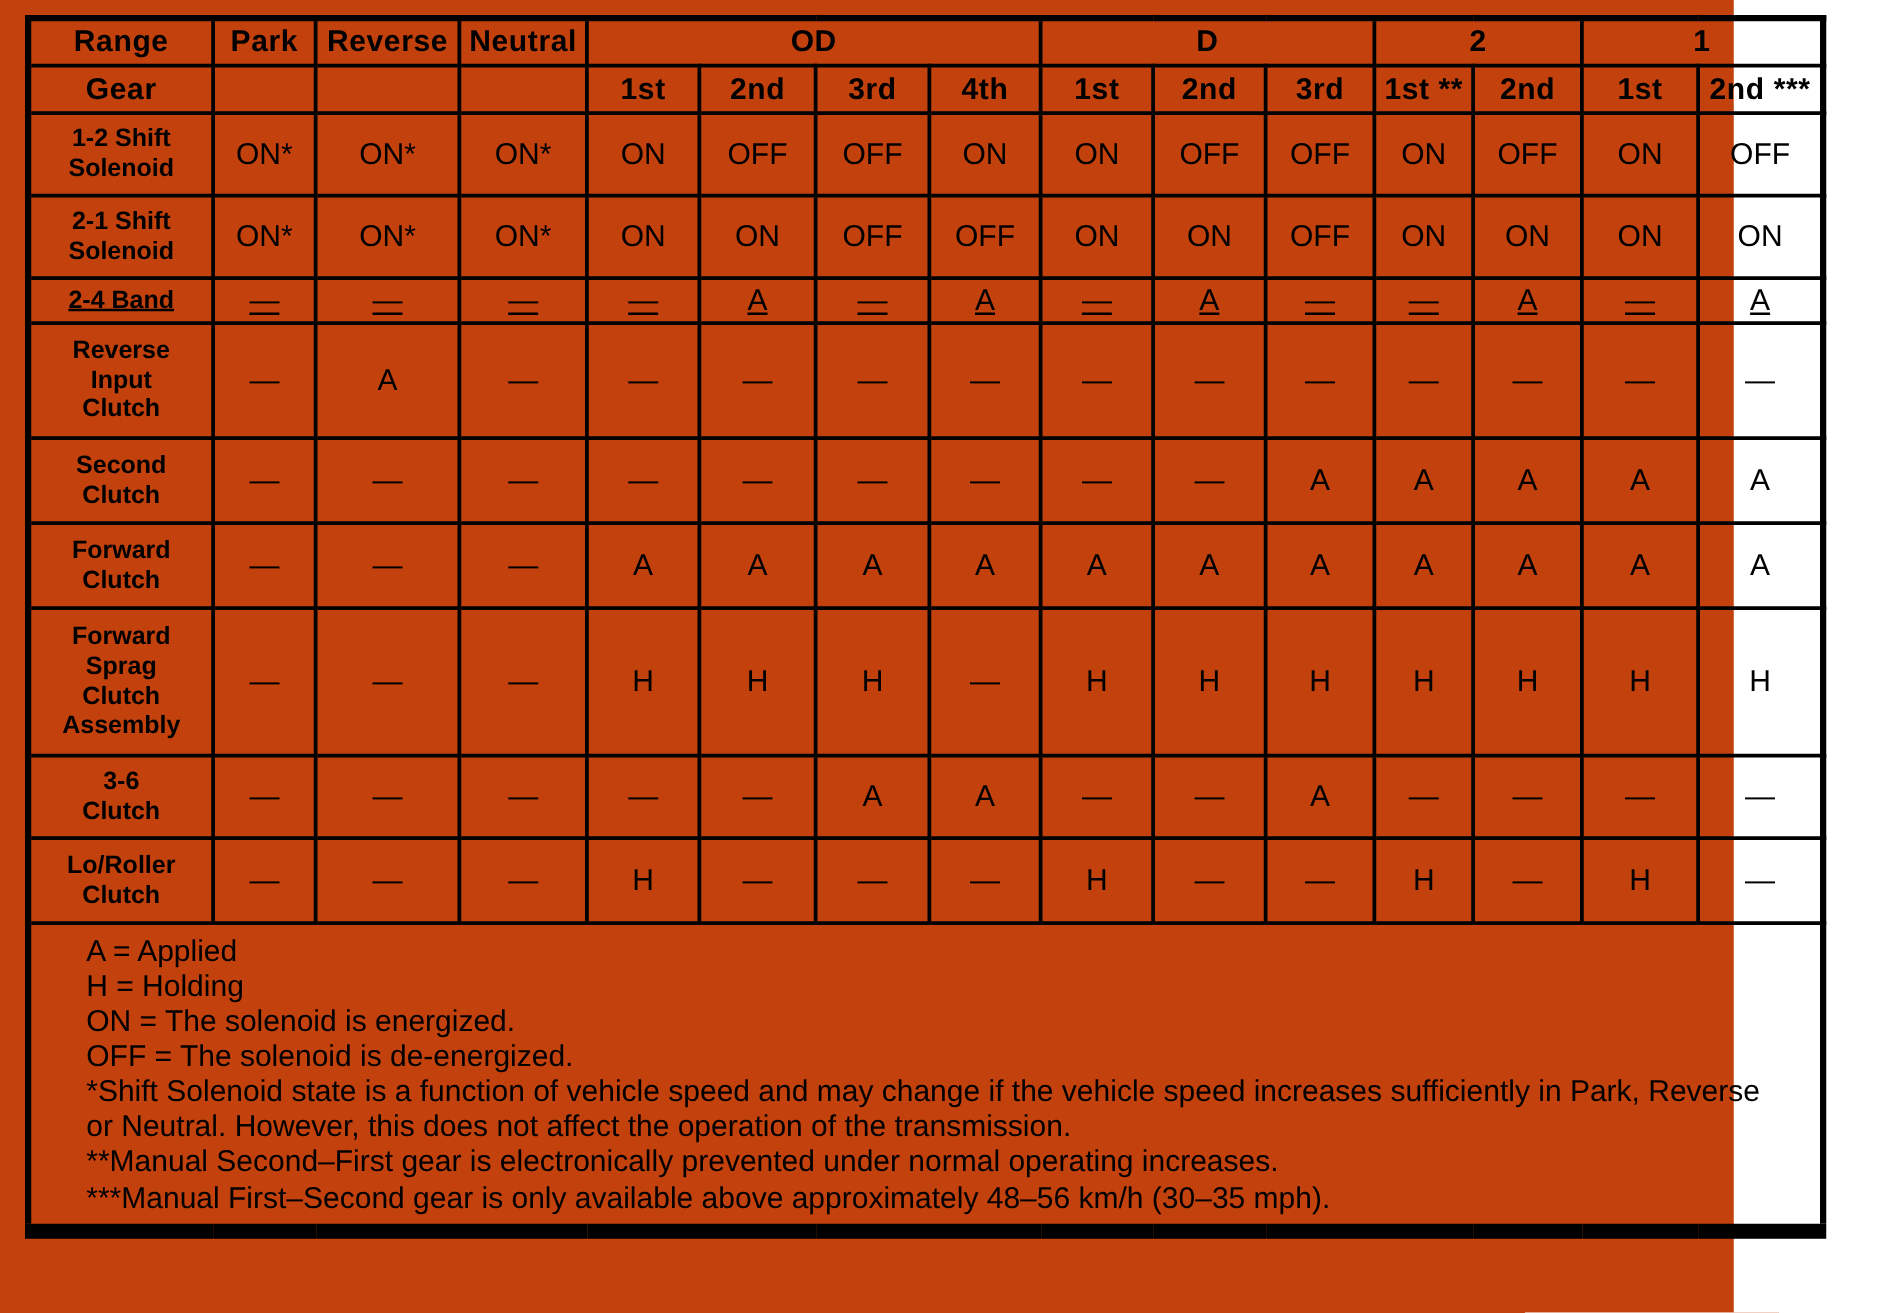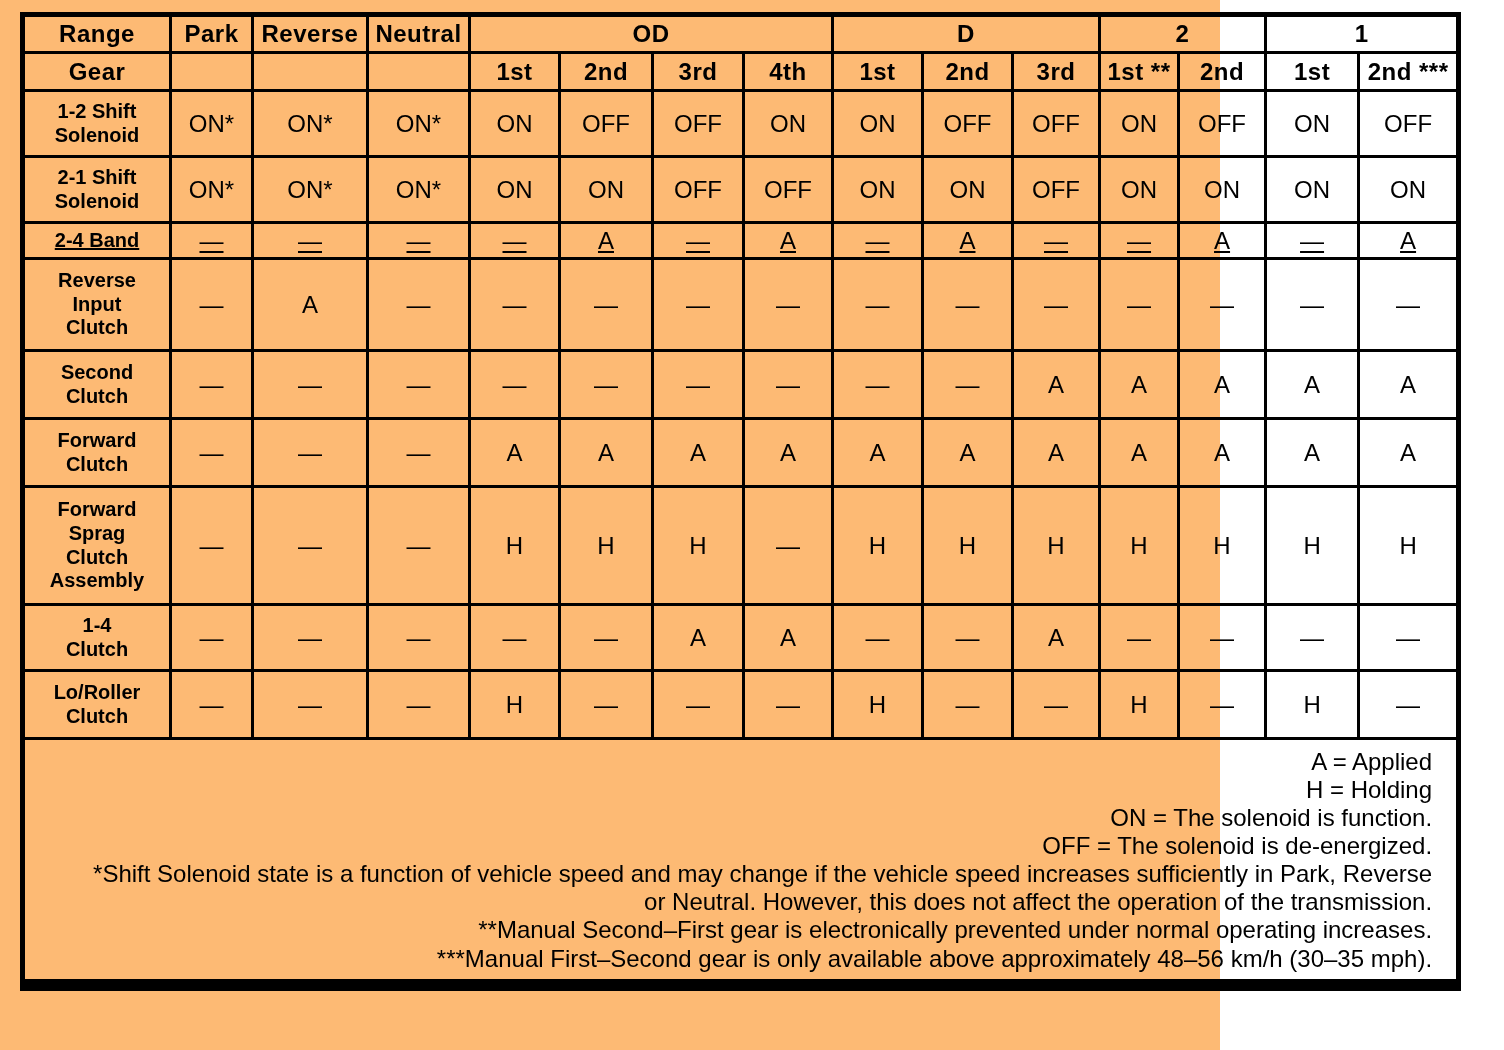--- a/index.html
+++ b/index.html
@@ -7,23 +7,23 @@
     padding: 0;
     background: #ffffff;
     width: 1504px;
     height: 1050px;
     overflow: hidden;
     font-family: "Liberation Sans", sans-serif;
     color: #000;
   }
   .page {
     position: relative;
-    width: 1220px;
+    width: 1387px;
     height: 1050px;
-    background: #fdba74;
+    background: #c2410c;
   }
   table.app-table {
     position: absolute;
     left: 20px;
     top: 12px;
     width: 1437px;
     border-collapse: collapse;
     table-layout: fixed;
     border: 5px solid #000;
     border-bottom-width: 12px;
@@ -67,21 +67,20 @@
     height: 214px;
     text-align: left;
     vertical-align: top;
     padding: 8px 24px 6px 44px;
   }
   .note-line {
     font-size: 24px;
     line-height: 1.17;
     font-weight: normal;
     white-space: normal;
-    text-align: right;
   }
 </style>
 </head>
 <body>
 
 <div class="page">
   <table class="app-table">
     <colgroup>
       <col style="width:148px">
         <col style="width:82px">
@@ -251,21 +250,21 @@
           <td class="val">—</td>
           <td class="val">H</td>
           <td class="val">H</td>
           <td class="val">H</td>
           <td class="val">H</td>
           <td class="val">H</td>
           <td class="val">H</td>
           <td class="val">H</td>
         </tr>
         <tr>
-          <td class="row-label">1-4
+          <td class="row-label">3-6
 Clutch</td>
           <td class="val">—</td>
           <td class="val">—</td>
           <td class="val">—</td>
           <td class="val">—</td>
           <td class="val">—</td>
           <td class="val">A</td>
           <td class="val">A</td>
           <td class="val">—</td>
           <td class="val">—</td>
@@ -293,21 +292,21 @@
           <td class="val">H</td>
           <td class="val">—</td>
         </tr>
       </tbody>
     <tfoot>
       <tr>
         <td class="notes-cell" colspan="15">
           <div id="notes">
               <div class="note-line">A = Applied</div>
               <div class="note-line">H = Holding</div>
-              <div class="note-line">ON = The solenoid is function.</div>
+              <div class="note-line">ON = The solenoid is energized.</div>
               <div class="note-line">OFF = The solenoid is de-energized.</div>
               <div class="note-line">*Shift Solenoid state is a function of vehicle speed and may change if the vehicle speed increases sufficiently in Park, Reverse or Neutral. However, this does not affect the operation of the transmission.</div>
               <div class="note-line">**Manual Second–First gear is electronically prevented under normal operating increases.</div>
               <div class="note-line">***Manual First–Second gear is only available above approximately 48–56 km/h (30–35 mph).</div>
             </div>
         </td>
       </tr>
     </tfoot>
   </table>
 </div>

